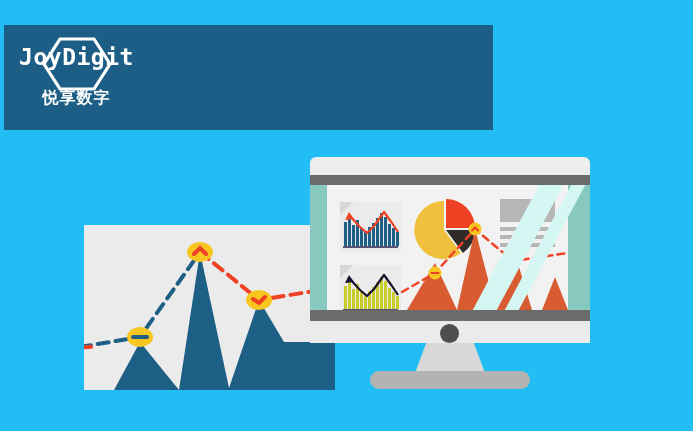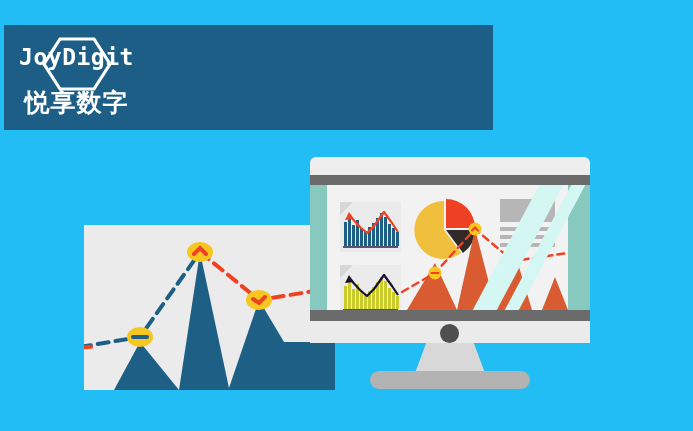--- a/index.html
+++ b/index.html
@@ -26,21 +26,21 @@
     position:absolute;left:28px;top:4px;width:70px;height:54px;
   }
   .logo-name{
     position:absolute;left:0;top:13px;width:125px;text-align:center;
     color:#ffffff;font-size:23px;font-weight:bold;letter-spacing:0.5px;
     font-family:"DejaVu Sans Mono","Liberation Mono",monospace;
     line-height:1;
   }
   .logo-sub{
     position:absolute;left:0;top:57px;width:125px;text-align:center;
-    color:#ffffff;font-size:25px;font-weight:bold;letter-spacing:1px;
+    color:#ffffff;font-size:16px;font-weight:bold;letter-spacing:1px;
     line-height:1;
   }
   .banner-title{
     color:#ffffff;font-size:54px;font-weight:bold;letter-spacing:2px;
     margin-left:18px;line-height:1;
     white-space:nowrap;
   }
 
   
   .panel-left{

